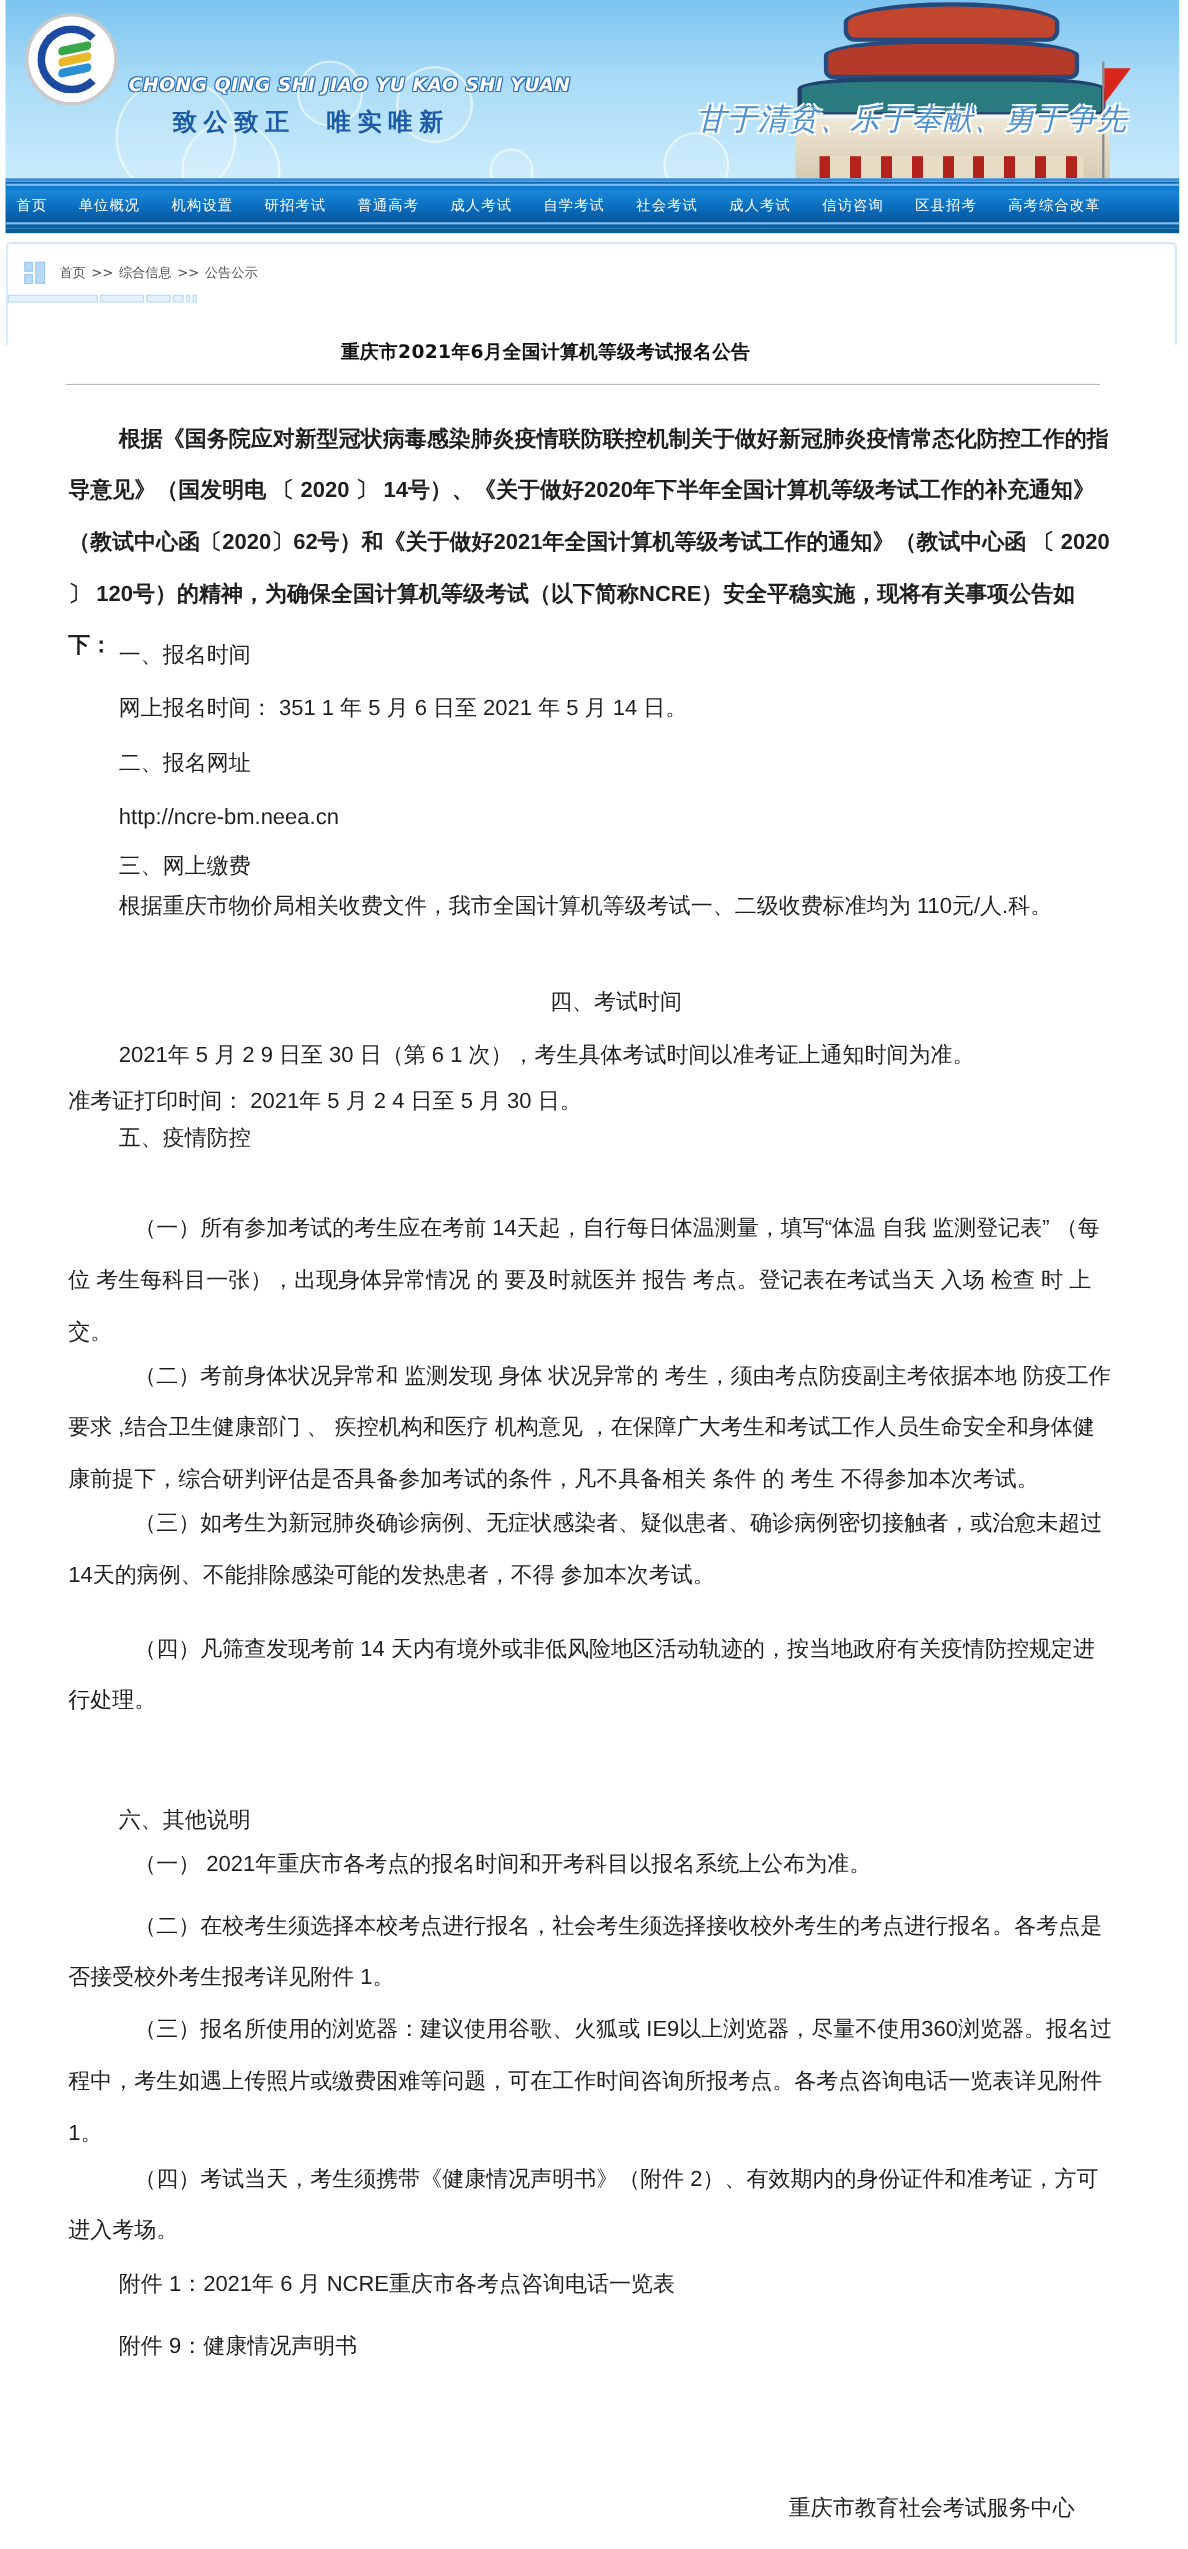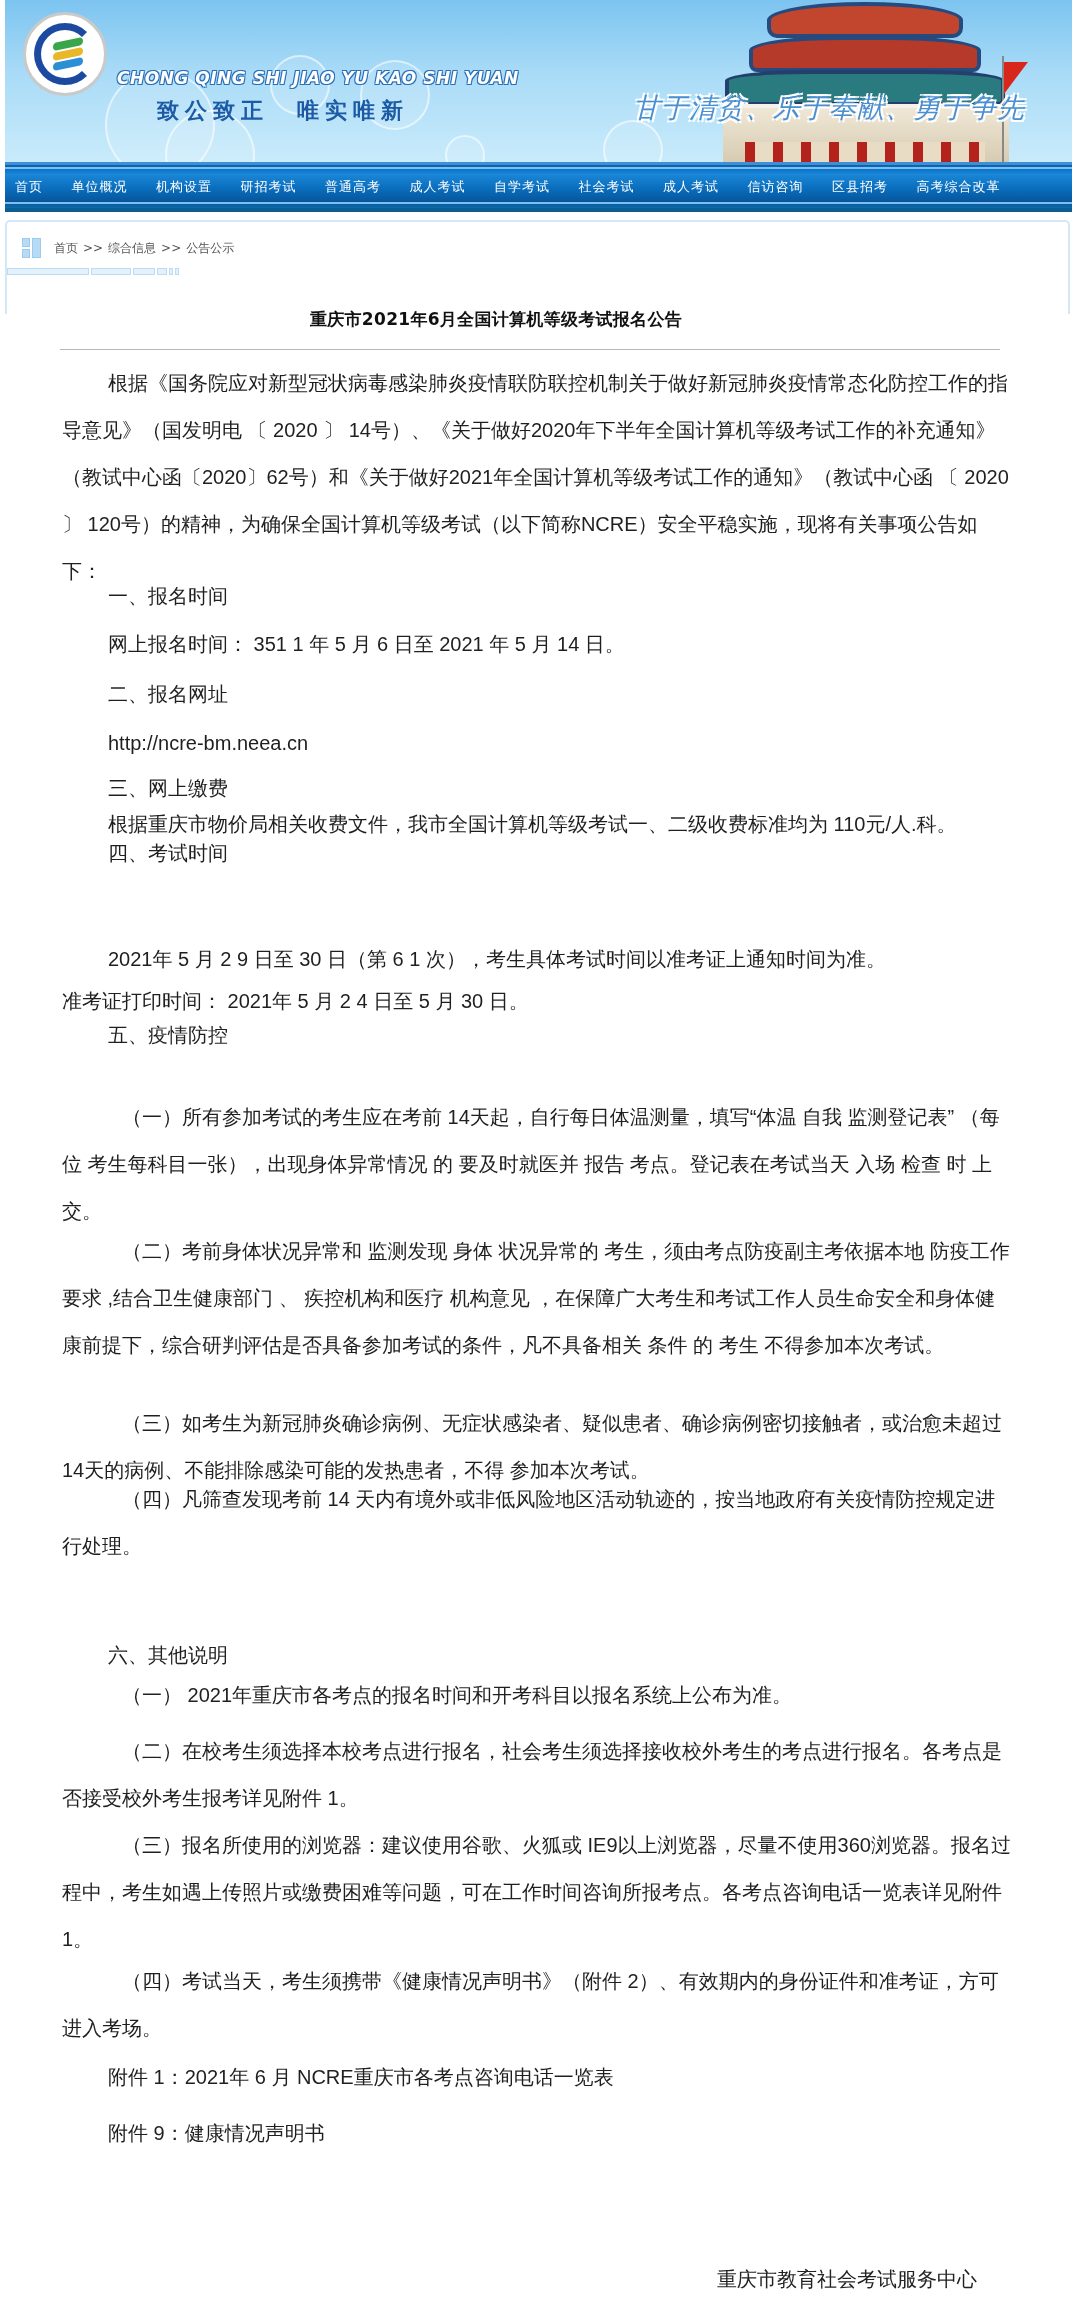--- a/index.html
+++ b/index.html
@@ -154,39 +154,39 @@
       <span style="width:10px;"></span>
       <span style="width:4px;"></span>
       <span style="width:4px;"></span>
   </div>
 </div>
 
 <div class="article-title">重庆市2021年6月全国计算机等级考试报名公告</div>
 <div class="title-rule"></div>
 
 <div class="body-text" style="top:0;">
-  <div class="p ind" style="top:360px;">根据《国务院应对新型冠状病毒感染肺炎疫情联防联控机制关于做好新冠肺炎疫情常态化防控工作的指导意见》（国发明电 〔 2020 〕 14号）、《关于做好2020年下半年全国计算机等级考试工作的补充通知》（教试中心函〔2020〕62号）和《关于做好2021年全国计算机等级考试工作的通知》（教试中心函 〔 2020 〕 120号）的精神，为确保全国计算机等级考试（以下简称NCRE）安全平稳实施，现将有关事项公告如下：</div>
+  <div class="p ind" style="top:376px;font-weight:bold;">根据《国务院应对新型冠状病毒感染肺炎疫情联防联控机制关于做好新冠肺炎疫情常态化防控工作的指导意见》（国发明电 〔 2020 〕 14号）、《关于做好2020年下半年全国计算机等级考试工作的补充通知》（教试中心函〔2020〕62号）和《关于做好2021年全国计算机等级考试工作的通知》（教试中心函 〔 2020 〕 120号）的精神，为确保全国计算机等级考试（以下简称NCRE）安全平稳实施，现将有关事项公告如下：</div>
 
   <div class="p heading" style="top:573px;">一、报名时间</div>
   <div class="p heading" style="top:621px;">网上报名时间： 351 1 年 5 月 6 日至 2021 年 5 月 14 日。</div>
 
   <div class="p heading" style="top:671px;">二、报名网址</div>
   <div class="p link" style="top:720px;">http://ncre-bm.neea.cn</div>
 
   <div class="p heading" style="top:765px;">三、网上缴费</div>
   <div class="p ind" style="top:808px;line-height:32px;">根据重庆市物价局相关收费文件，我市全国计算机等级考试一、二级收费标准均为 110元/人.科。</div>
 
-  <div class="p heading" style="top:830px;">四、考试时间</div>
+  <div class="p heading" style="top:888px;text-align:center;">四、考试时间</div>
   <div class="p ind" style="top:936px;">2021年 5 月 2 9 日至 30 日（第 6 1 次），考生具体考试时间以准考证上通知时间为准。</div>
   <div class="p" style="top:978px;">准考证打印时间： 2021年 5 月 2 4 日至 5 月 30 日。</div>
 
   <div class="p heading" style="top:1012px;">五、疫情防控</div>
   <div class="p ind2" style="top:1094px;">（一）所有参加考试的考生应在考前 14天起，自行每日体温测量，填写“体温 自我 监测登记表” （每位 考生每科目一张），出现身体异常情况 的 要及时就医并 报告 考点。登记表在考试当天 入场 检查 时 上交。</div>
   <div class="p ind2" style="top:1228px;">（二）考前身体状况异常和 监测发现 身体 状况异常的 考生，须由考点防疫副主考依据本地 防疫工作要求 ,结合卫生健康部门 、 疾控机构和医疗 机构意见 ，在保障广大考生和考试工作人员生命安全和身体健康前提下，综合研判评估是否具备参加考试的条件，凡不具备相关 条件 的 考生 不得参加本次考试。</div>
-  <div class="p ind2" style="top:1400px;">（三）如考生为新冠肺炎确诊病例、无症状感染者、疑似患者、确诊病例密切接触者，或治愈未超过 14天的病例、不能排除感染可能的发热患者，不得 参加本次考试。</div>
+  <div class="p ind2" style="top:1362px;">（三）如考生为新冠肺炎确诊病例、无症状感染者、疑似患者、确诊病例密切接触者，或治愈未超过 14天的病例、不能排除感染可能的发热患者，不得 参加本次考试。</div>
   <div class="p ind2" style="top:1476px;">（四）凡筛查发现考前 14 天内有境外或非低风险地区活动轨迹的，按当地政府有关疫情防控规定进行处理。</div>
 
   <div class="p heading" style="top:1632px;">六、其他说明</div>
   <div class="p ind2" style="top:1672px;">（一） 2021年重庆市各考点的报名时间和开考科目以报名系统上公布为准。</div>
   <div class="p ind2" style="top:1728px;">（二）在校考生须选择本校考点进行报名，社会考生须选择接收校外考生的考点进行报名。各考点是否接受校外考生报考详见附件 1。</div>
   <div class="p ind2" style="top:1822px;">（三）报名所使用的浏览器：建议使用谷歌、火狐或 IE9以上浏览器，尽量不使用360浏览器。报名过程中，考生如遇上传照片或缴费困难等问题，可在工作时间咨询所报考点。各考点咨询电话一览表详见附件1。</div>
   <div class="p ind2" style="top:1958px;">（四）考试当天，考生须携带《健康情况声明书》（附件 2）、有效期内的身份证件和准考证，方可进入考场。</div>
 
   <div class="p heading" style="top:2054px;">附件 1：2021年 6 月 NCRE重庆市各考点咨询电话一览表</div>
   <div class="p heading" style="top:2110px;">附件 9：健康情况声明书</div>

